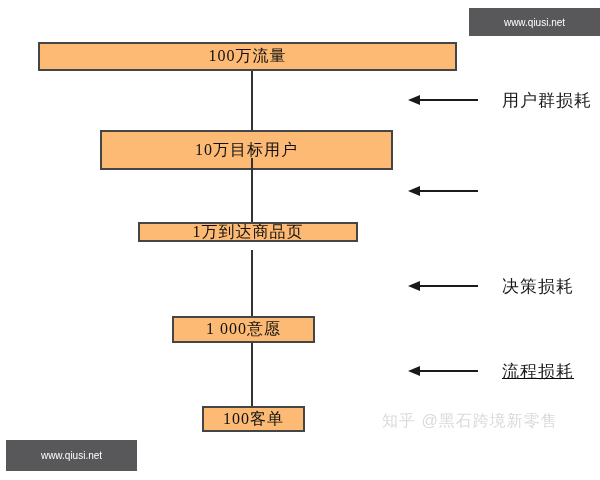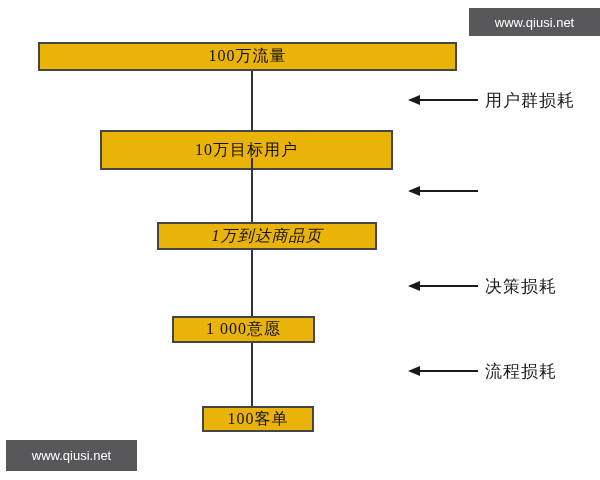--- a/index.html
+++ b/index.html
@@ -10,35 +10,35 @@
     position: relative;
     width: 600px; height: 480px;
     background: #ffffff;
     overflow: hidden;
     font-family: "Liberation Serif", "DejaVu Serif", serif;
   }
   
   .stage-box {
     position: absolute;
     box-sizing: border-box;
-    background: #eab308;
+    background: #fdba74;
     border: 2px solid #454545;
     display: flex;
     align-items: center;
     justify-content: center;
     font-size: 16px;
     color: #111111;
     letter-spacing: 1px;
     white-space: nowrap;
   }
   .stage-1 { left: 38px;  top: 42px;  width: 419px; height: 29px; }
   .stage-2 { left: 100px; top: 130px; width: 293px; height: 40px; }
-  .stage-3 { left: 157px; top: 222px; width: 220px; height: 28px; font-style: italic; }
+  .stage-3 { left: 138px; top: 222px; width: 220px; height: 20px; }
   .stage-4 { left: 172px; top: 316px; width: 143px; height: 27px; text-align: right; }
-  .stage-5 { left: 202px; top: 406px; width: 112px; height: 26px; }
+  .stage-5 { left: 202px; top: 406px; width: 103px; height: 26px; }
   
   .connector {
     position: absolute;
     left: 251px;
     width: 2px;
     background: #333333;
   }
   .conn-1 { top: 71px;  height: 59px; }
   .conn-2 { top: 158px; height: 64px; }
   .conn-3 { top: 250px; height: 66px; }
@@ -47,48 +47,48 @@
   .loss-row {
     position: absolute;
     left: 408px;
     display: flex;
     align-items: center;
     height: 20px;
   }
   .loss-1 { top: 90px;  }
   .loss-2 { top: 181px; }
   .loss-3 { top: 276px; }
-  .loss-4 { top: 361px; }
+  .loss-4 { top: 361px; text-decoration: underline; }
   .arrow-head {
     width: 0; height: 0;
     border-top: 5px solid transparent;
     border-bottom: 5px solid transparent;
     border-right: 12px solid #1a1a1a;
   }
   .arrow-line {
     width: 58px; height: 2px;
     background: #1a1a1a;
   }
   .loss-label {
-    margin-left: 7px;
+    margin-left: 24px;
     font-size: 17px;
     color: #1a1a1a;
     letter-spacing: 1px;
     white-space: nowrap;
   }
   
   .wm-box {
     position: absolute;
     background: #58585a;
     color: #ffffff;
     display: flex;
     align-items: center;
     justify-content: center;
     font-family: "Liberation Sans", "DejaVu Sans", sans-serif;
-    font-size: 13px;
+    font-size: 10px;
     white-space: nowrap;
   }
   .wm-top-right { left: 469px; top: 8px; width: 131px; height: 28px; }
   .wm-bottom-left { left: 6px; top: 440px; width: 131px; height: 31px; }
   .zhihu-wm {
     position: absolute;
     left: 382px; top: 411px;
     font-size: 16px;
     color: #dadada;
     letter-spacing: 1px;
@@ -127,14 +127,15 @@
     <span class="loss-label">决策损耗</span>
   </div>
   <div class="loss-row loss-4">
     <span class="arrow-head"></span>
     <span class="arrow-line"></span>
     <span class="loss-label">流程损耗</span>
   </div>
 
   <div class="wm-box wm-top-right">www.qiusi.net</div>
   <div class="wm-box wm-bottom-left">www.qiusi.net</div>
+  <div class="zhihu-wm">知乎 @黑石跨境新零售</div>
 
 </div>
 
 </body></html>

